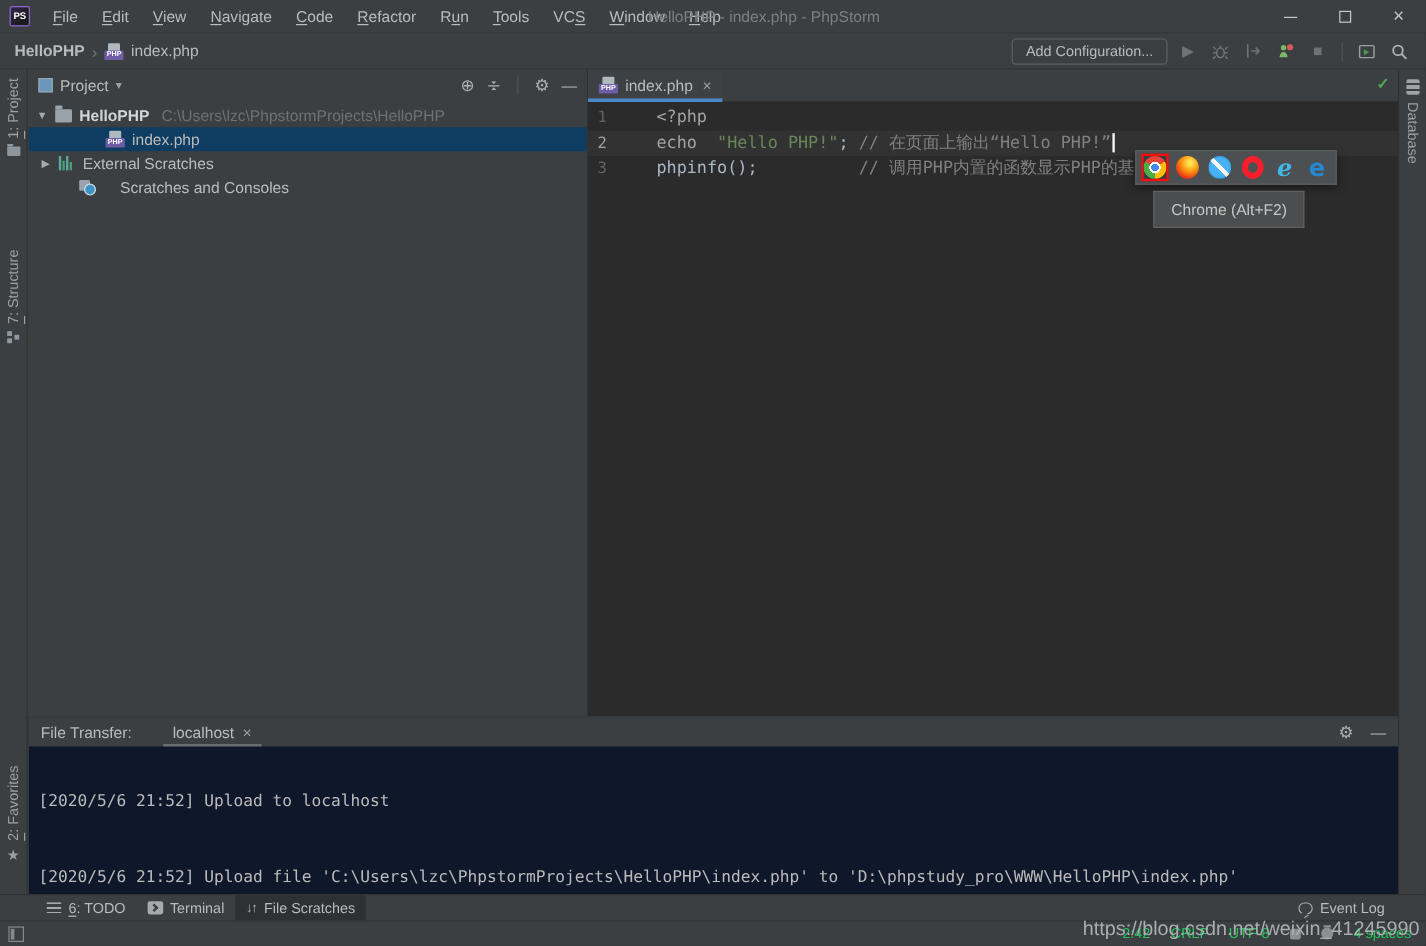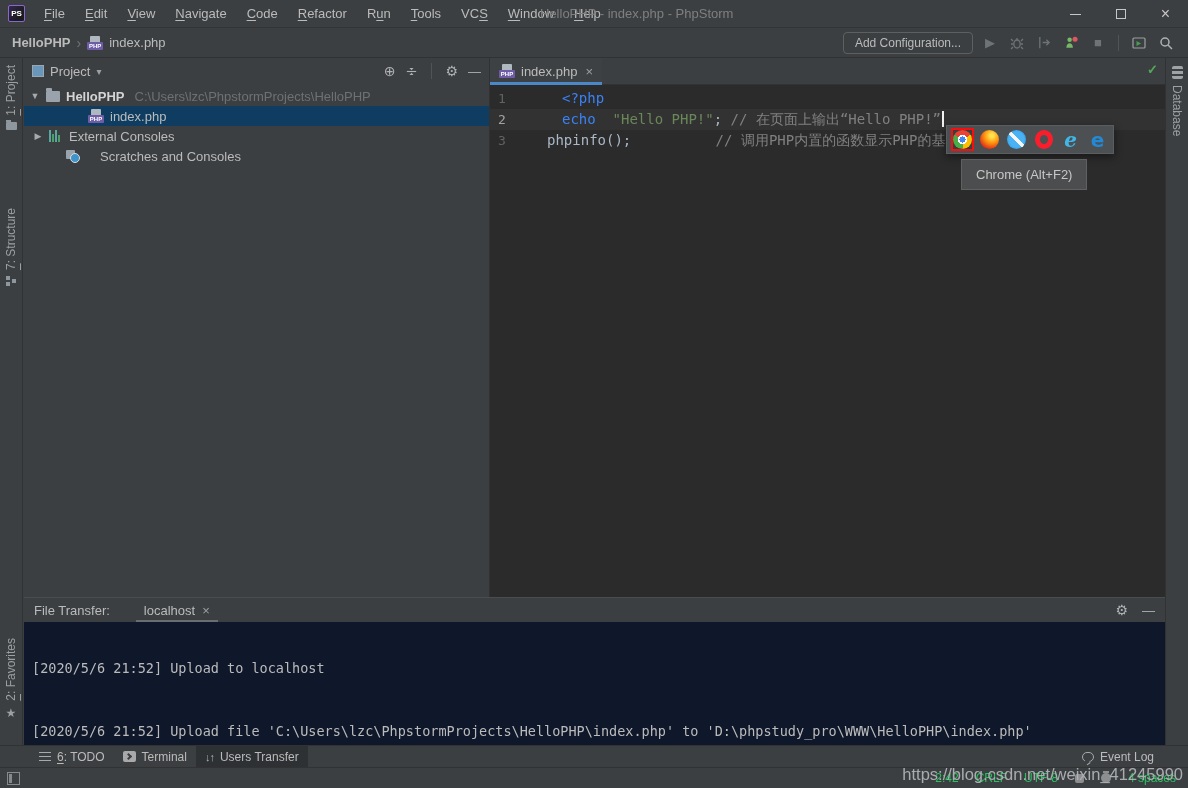--- a/index.html
+++ b/index.html
@@ -77,21 +77,21 @@
   .tab-bar { height:27px; background:#3C3F41; border-bottom:1px solid #323232; display:flex; }
   .tab { position:relative; display:flex; align-items:center; gap:6px; padding:0 9px; background:#41444687; }
   .tab.active::after { content:""; position:absolute; left:0; right:0; bottom:-1px; height:3px; background:#4A88C7; }
   .tab-close { color:#9DA0A2; font-size:13px; margin-left:2px; }
   .code { position:relative; padding-top:3px; font-family:"DejaVu Sans Mono","Liberation Mono",monospace; font-size:14px; line-height:21px; }
   .line-highlight { position:absolute; top:24px; left:0; right:0; height:21px; background:#323232; }
   .code-row { position:relative; display:flex; height:21px; }
   .gutter { width:50px; flex:none; padding-left:8px; color:#606366; font-size:13px; }
   .gutter.cur { color:#A4A3A3; }
   .src { padding-left:7px; white-space:pre; color:#A9B7C6; }
-  .tok-kw { color:#3b82f6;margin-left:15px; }
+  .tok-kw { color:#a3a3a3; }
   .tok-str { color:#6A8759; }
   .tok-com { color:#808080; }
   .caret-bar { display:inline-block; width:2px; height:16px; background:#F2F2F2; vertical-align:text-bottom; margin-left:1px; }
   .check-ok { position:absolute; top:4px; right:7px; color:#53A758; font-size:13px; font-weight:bold; }
 
   
   .browser-popup { position:absolute; left:946px; top:125px; height:29px; background:#4C5052; border:1px solid #5B5E60; display:flex; align-items:center; gap:4px; padding:0 4px; box-shadow:0 3px 8px rgba(0,0,0,.45); z-index:20; }
   .b-tile { width:23px; height:23px; display:flex; align-items:center; justify-content:center; }
   .chrome-wrap { background:#3A3D3F; border:2px solid #F50F0F; }
   .bi { width:19px; height:19px; border-radius:50%; flex:none; }
@@ -288,21 +288,21 @@
         <span>index.php</span>
       </div>
       <div class="tree-row" style="padding-left:9px;">
         <span class="tw">▶</span>
         <span class="extlib-icon">
             <i></i>
             <i></i>
             <i></i>
             <i></i>
           </span>
-        <span>External Consoles</span>
+        <span>External Scratches</span>
       </div>
       <div class="tree-row" style="padding-left:42px;gap:20px;">
         <span class="scratch-icon"></span>
         <span>Scratches and Consoles</span>
       </div>
     </div>
   </div>
 
   <div class="editor">
     <div class="tab-bar">
@@ -380,21 +380,21 @@
     <span class="bb-item first">
       <span class="icon-todo"></span>
       <span><span class="mn">6</span><span>: TODO</span></span>
     </span>
     <span class="bb-item">
       <span class="icon-term"></span>
       <span>Terminal</span>
     </span>
     <span class="bb-item active">
       <span class="icon-updown">↓↑</span>
-      <span>Users Transfer</span>
+      <span>File Scratches</span>
     </span>
     <span class="bb-right">
       <span class="icon-bubble"></span>
       <span>Event Log</span>
     </span>
   </div>
 
   <div class="status-bar">
     <span class="icon-corner"></span>
     <span class="sb-right">

